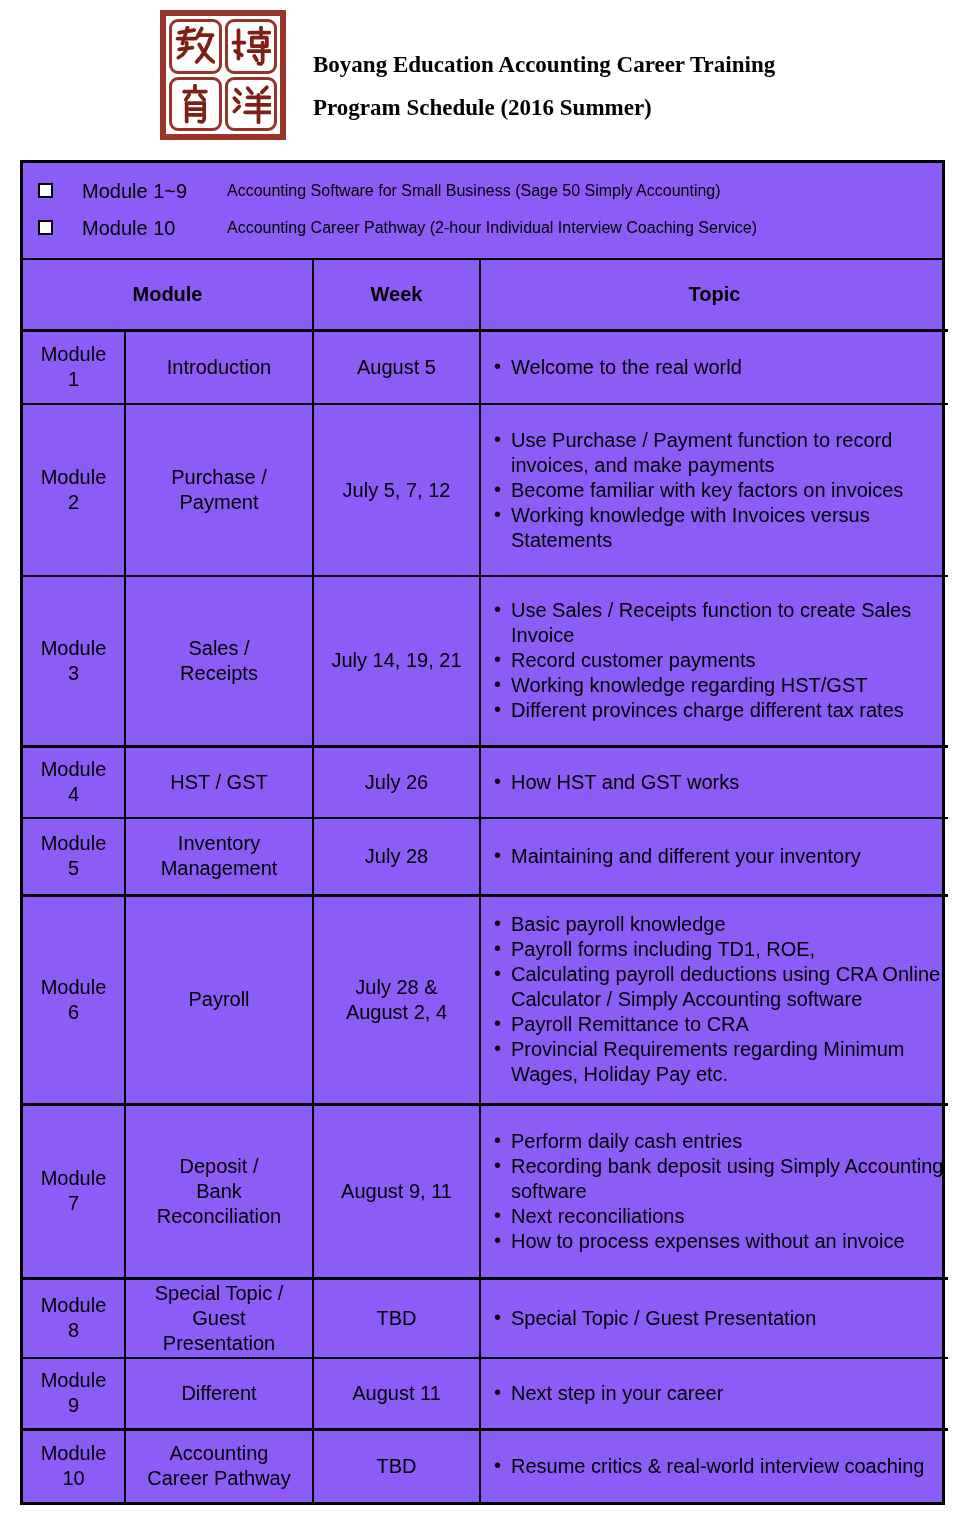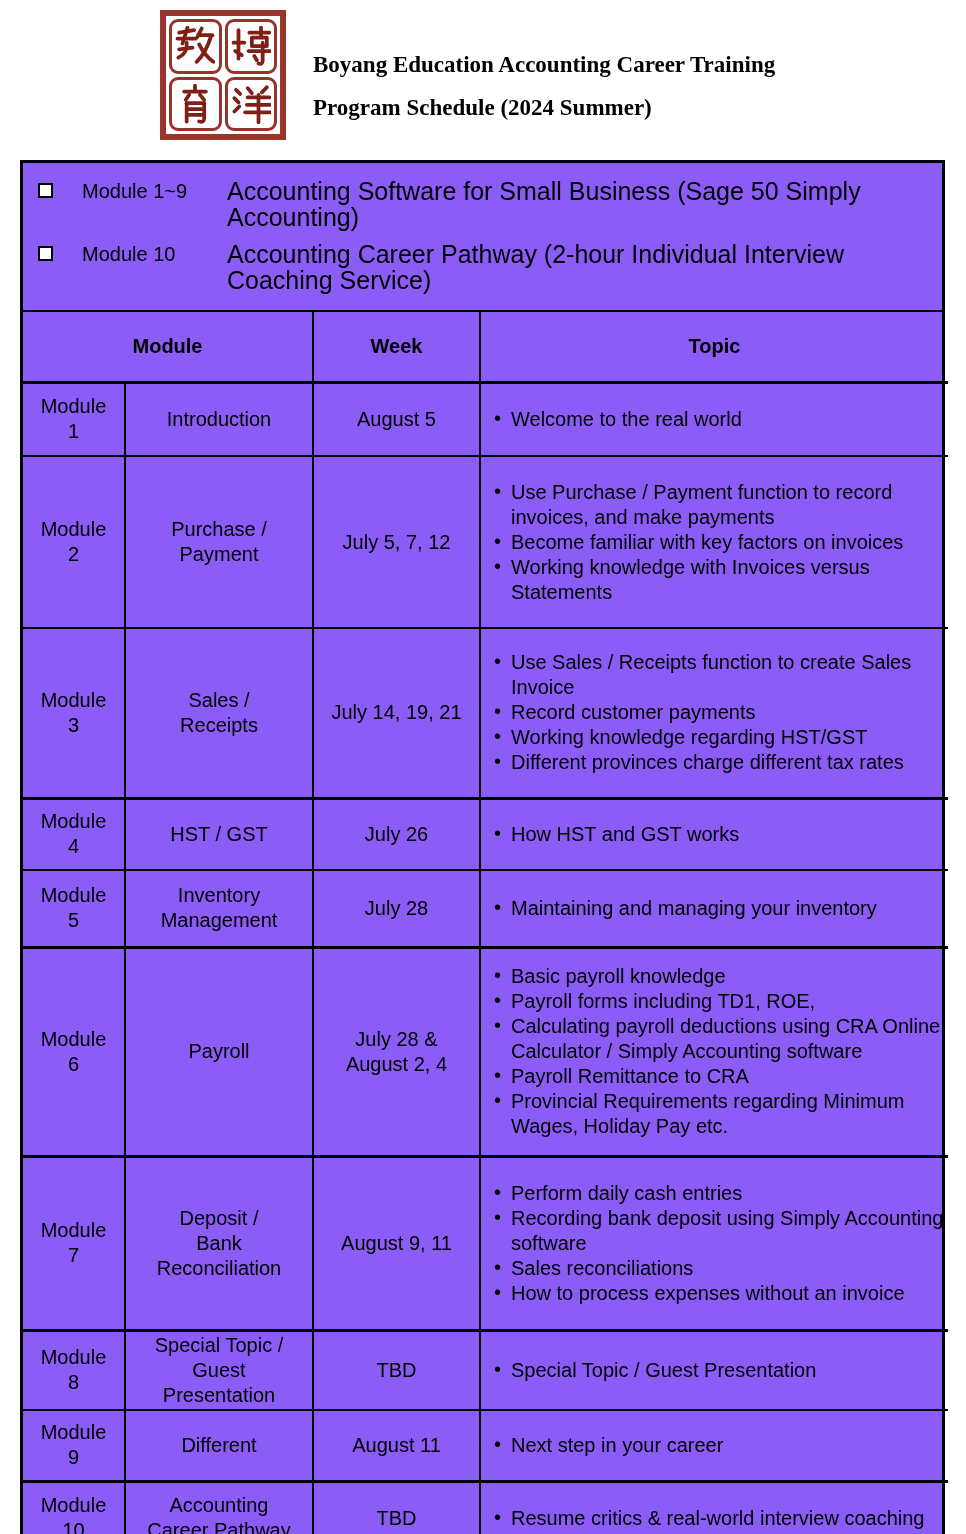--- a/index.html
+++ b/index.html
@@ -46,21 +46,21 @@
   
   .legend { border-bottom: 2px solid #000; padding: 15px 0 17px 0; }
   .legend-row { display: flex; align-items: flex-start; margin-bottom: 11px; }
   .legend-row:last-child { margin-bottom: 0; }
   .cb {
     flex: 0 0 auto; width: 15px; height: 15px;
     border: 2px solid #000; background: #fff;
     margin: 5px 0 0 15px;
   }
   .legend-label { margin-left: 29px; width: 145px; font-size: 20px; line-height: 26px; }
-  .legend-desc  { flex: 1; font-size: 25px; line-height: 26px; }
+  .legend-desc  { flex: 1; font-size: 16px; line-height: 26px; }
 
   
   table.schedule { border-collapse: collapse; width: 100%; table-layout: fixed; }
   .schedule th, .schedule td { border: 2px solid #000; vertical-align: middle; }
   .schedule th { font-size: 20px; font-weight: bold; text-align: center; border-top: 0; border-bottom: 3px solid #000; }
   .schedule th:first-child, .schedule td:first-child { border-left: 0; }
   .schedule th:last-child,  .schedule td:last-child  { border-right: 0; }
   .schedule tbody tr:last-child td { border-bottom: 0; }
   thead tr { height: 70px; }
   tbody tr:nth-child(1)  { height: 74px; }
@@ -136,21 +136,21 @@
             <path d="M43 4 L37 10"></path>
           <path d="M20 16 L46 16"></path>
             <path d="M19 25 L47 25"></path>
             <path d="M17 34 L48 34"></path>
           <path d="M33 13 L33 46"></path>
         </svg>
       </div>
     </div>
     <div class="titles">
       <h1>Boyang Education Accounting Career Training</h1>
-      <h1>Program Schedule (2024 Summer)</h1>
+      <h1>Program Schedule (2016 Summer)</h1>
     </div>
   </header>
 
   <div class="frame">
     <div class="legend" id="legend">
         <div class="legend-row">
           <span class="cb"></span>
           <span class="legend-label">Module 1~9</span>
           <span class="legend-desc">Accounting Software for Small Business (Sage 50 Simply Accounting)</span>
         </div>
@@ -228,21 +228,21 @@
             </td>
           </tr>
           <tr>
             <td class="cell module-no">Module
 5</td>
             <td class="cell module-name">Inventory
 Management</td>
             <td class="cell week">July 28</td>
             <td class="cell topic">
               <ul class="topics">
-                <li class="topic-item">Maintaining and managing your inventory</li>
+                <li class="topic-item">Maintaining and different your inventory</li>
               </ul>
             </td>
           </tr>
           <tr class="thick">
             <td class="cell module-no">Module
 6</td>
             <td class="cell module-name">Payroll</td>
             <td class="cell week">July 28 &amp;
 August 2, 4</td>
             <td class="cell topic">
@@ -259,21 +259,21 @@
             <td class="cell module-no">Module
 7</td>
             <td class="cell module-name">Deposit /
 Bank
 Reconciliation</td>
             <td class="cell week">August 9, 11</td>
             <td class="cell topic">
               <ul class="topics">
                 <li class="topic-item">Perform daily cash entries</li>
                 <li class="topic-item">Recording bank deposit using Simply Accounting software</li>
-                <li class="topic-item">Sales reconciliations</li>
+                <li class="topic-item">Next reconciliations</li>
                 <li class="topic-item">How to process expenses without an invoice</li>
               </ul>
             </td>
           </tr>
           <tr class="thick">
             <td class="cell module-no">Module
 8</td>
             <td class="cell module-name">Special Topic /
 Guest
 Presentation</td>

